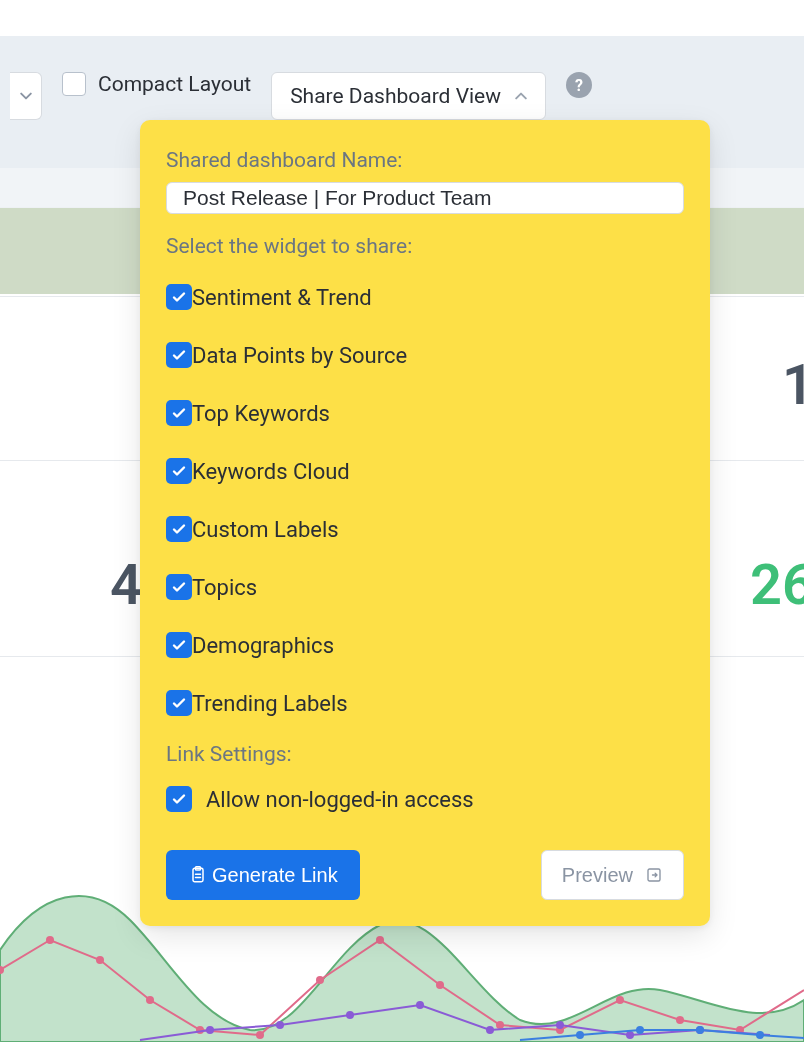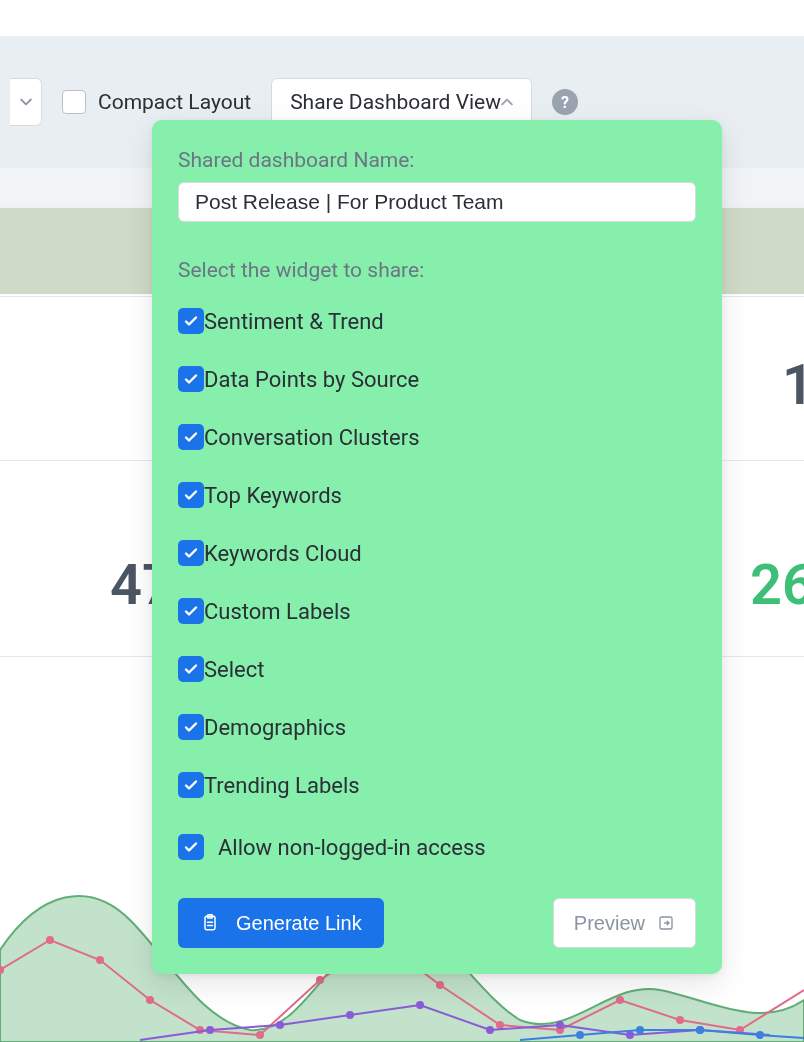--- a/index.html
+++ b/index.html
@@ -17,21 +17,21 @@
       background: #e9eef3;
       height: 132px;
       display: flex;
       align-items: center;
       padding: 0 10px;
       gap: 20px;
     }
     .topgap { height: 36px; }
     .topbar-inner {
       display: flex;
-      align-items: center;
+      align-items: flex-start;
       gap: 20px;
       height: 60px;
     }
     .chevron-box {
       width: 32px;
       height: 48px;
       border: 1px solid #d7dbe0;
       border-radius: 6px;
       background: #fff;
       display: flex;
@@ -60,20 +60,21 @@
       color: #2b2f36;
     }
     .share-btn {
       background: #fff;
       border: 1px solid #d7dbe0;
       border-radius: 6px;
       height: 48px;
       padding: 0 18px;
       display: flex;
       align-items: center;
+      gap: 14px;
       font-size: 21px;
       color: #2b2f36;
     }
     .help-circle {
       width: 26px;
       height: 26px;
       border-radius: 50%;
       background: #9aa3af;
       color: #fff;
       display: flex;
@@ -133,37 +134,37 @@
     .chart-area {
       position: absolute;
       left: 0; right: 0;
       top: 830px;
       height: 212px;
     }
 
     
     .popover {
       position: absolute;
-      left: 152px;
+      left: 140px;
       top: 120px;
       width: 570px;
-      background: #86efac;
+      background: #fde047;
       border-radius: 10px;
       box-shadow: 0 10px 30px rgba(0,0,0,0.10), 0 2px 6px rgba(0,0,0,0.06);
       padding: 28px 26px 26px 26px;
       z-index: 10;
     }
     .pop-label {
       color: #6b7682;
       font-size: 21px;
       margin-bottom: 10px;
     }
     .text-input {
       width: 100%;
-      height: 40px;
+      height: 32px;
       border: 1px solid #d7dbe0;
       border-radius: 6px;
       padding: 0 16px;
       font-size: 21px;
       color: #2b2f36;
     }
     .widget-list {
       margin-top: 8px;
     }
     .widget-row {
@@ -197,21 +198,21 @@
     .btn-primary {
       background: #1a73e8;
       color: #fff;
       border: none;
       border-radius: 6px;
       height: 50px;
       padding: 0 22px;
       font-size: 20px;
       display: flex;
       align-items: center;
-      gap: 16px;
+      gap: 4px;
       font-weight: 500;
     }
     .btn-secondary {
       background: #fff;
       color: #8a94a3;
       border: 1px solid #d7dbe0;
       border-radius: 6px;
       height: 50px;
       padding: 0 20px;
       font-size: 20px;
@@ -307,21 +308,21 @@
           <circle cx="760" cy="205" r="4"></circle>
       </g>
     </svg>
   </div>
 </div>
 
 <div class="popover">
   <div class="pop-label">Shared dashboard Name:</div>
   <input class="text-input" type="text" value="Post Release | For Product Team" style="">
 
-  <div class="pop-label" style="margin-top:36px">Select the widget to share:</div>
+  <div class="pop-label" style="margin-top:20px">Select the widget to share:</div>
 
   <div class="widget-list">
     <div class="widget-row">
       <div class="cbx">
           <svg viewBox="0 0 16 16">
             <path d="M3 8.5l3 3 7-7" fill="none" stroke="#fff" stroke-width="2.4" stroke-linecap="round" stroke-linejoin="round"></path>
           </svg>
         </div>
       <span class="widget-label">Sentiment &amp; Trend</span>
     </div>
@@ -332,28 +333,20 @@
           </svg>
         </div>
       <span class="widget-label">Data Points by Source</span>
     </div>
     <div class="widget-row">
       <div class="cbx">
           <svg viewBox="0 0 16 16">
             <path d="M3 8.5l3 3 7-7" fill="none" stroke="#fff" stroke-width="2.4" stroke-linecap="round" stroke-linejoin="round"></path>
           </svg>
         </div>
-      <span class="widget-label">Conversation Clusters</span>
-    </div>
-    <div class="widget-row">
-      <div class="cbx">
-          <svg viewBox="0 0 16 16">
-            <path d="M3 8.5l3 3 7-7" fill="none" stroke="#fff" stroke-width="2.4" stroke-linecap="round" stroke-linejoin="round"></path>
-          </svg>
-        </div>
       <span class="widget-label">Top Keywords</span>
     </div>
     <div class="widget-row">
       <div class="cbx">
           <svg viewBox="0 0 16 16">
             <path d="M3 8.5l3 3 7-7" fill="none" stroke="#fff" stroke-width="2.4" stroke-linecap="round" stroke-linejoin="round"></path>
           </svg>
         </div>
       <span class="widget-label">Keywords Cloud</span>
     </div>
@@ -364,41 +357,42 @@
           </svg>
         </div>
       <span class="widget-label">Custom Labels</span>
     </div>
     <div class="widget-row">
       <div class="cbx">
           <svg viewBox="0 0 16 16">
             <path d="M3 8.5l3 3 7-7" fill="none" stroke="#fff" stroke-width="2.4" stroke-linecap="round" stroke-linejoin="round"></path>
           </svg>
         </div>
-      <span class="widget-label">Select</span>
+      <span class="widget-label">Topics</span>
     </div>
     <div class="widget-row">
       <div class="cbx">
           <svg viewBox="0 0 16 16">
             <path d="M3 8.5l3 3 7-7" fill="none" stroke="#fff" stroke-width="2.4" stroke-linecap="round" stroke-linejoin="round"></path>
           </svg>
         </div>
       <span class="widget-label">Demographics</span>
     </div>
     <div class="widget-row">
       <div class="cbx">
           <svg viewBox="0 0 16 16">
             <path d="M3 8.5l3 3 7-7" fill="none" stroke="#fff" stroke-width="2.4" stroke-linecap="round" stroke-linejoin="round"></path>
           </svg>
         </div>
       <span class="widget-label">Trending Labels</span>
     </div>
   </div>
 
   <div class="link-settings">
+    <div class="pop-label">Link Settings:</div>
     <div class="widget-row" style="padding-top:10px">
       <div class="cbx">
           <svg viewBox="0 0 16 16">
             <path d="M3 8.5l3 3 7-7" fill="none" stroke="#fff" stroke-width="2.4" stroke-linecap="round" stroke-linejoin="round"></path>
           </svg>
         </div>
       <span class="widget-label" style="margin-left:14px">Allow non-logged-in access</span>
     </div>
   </div>
 

